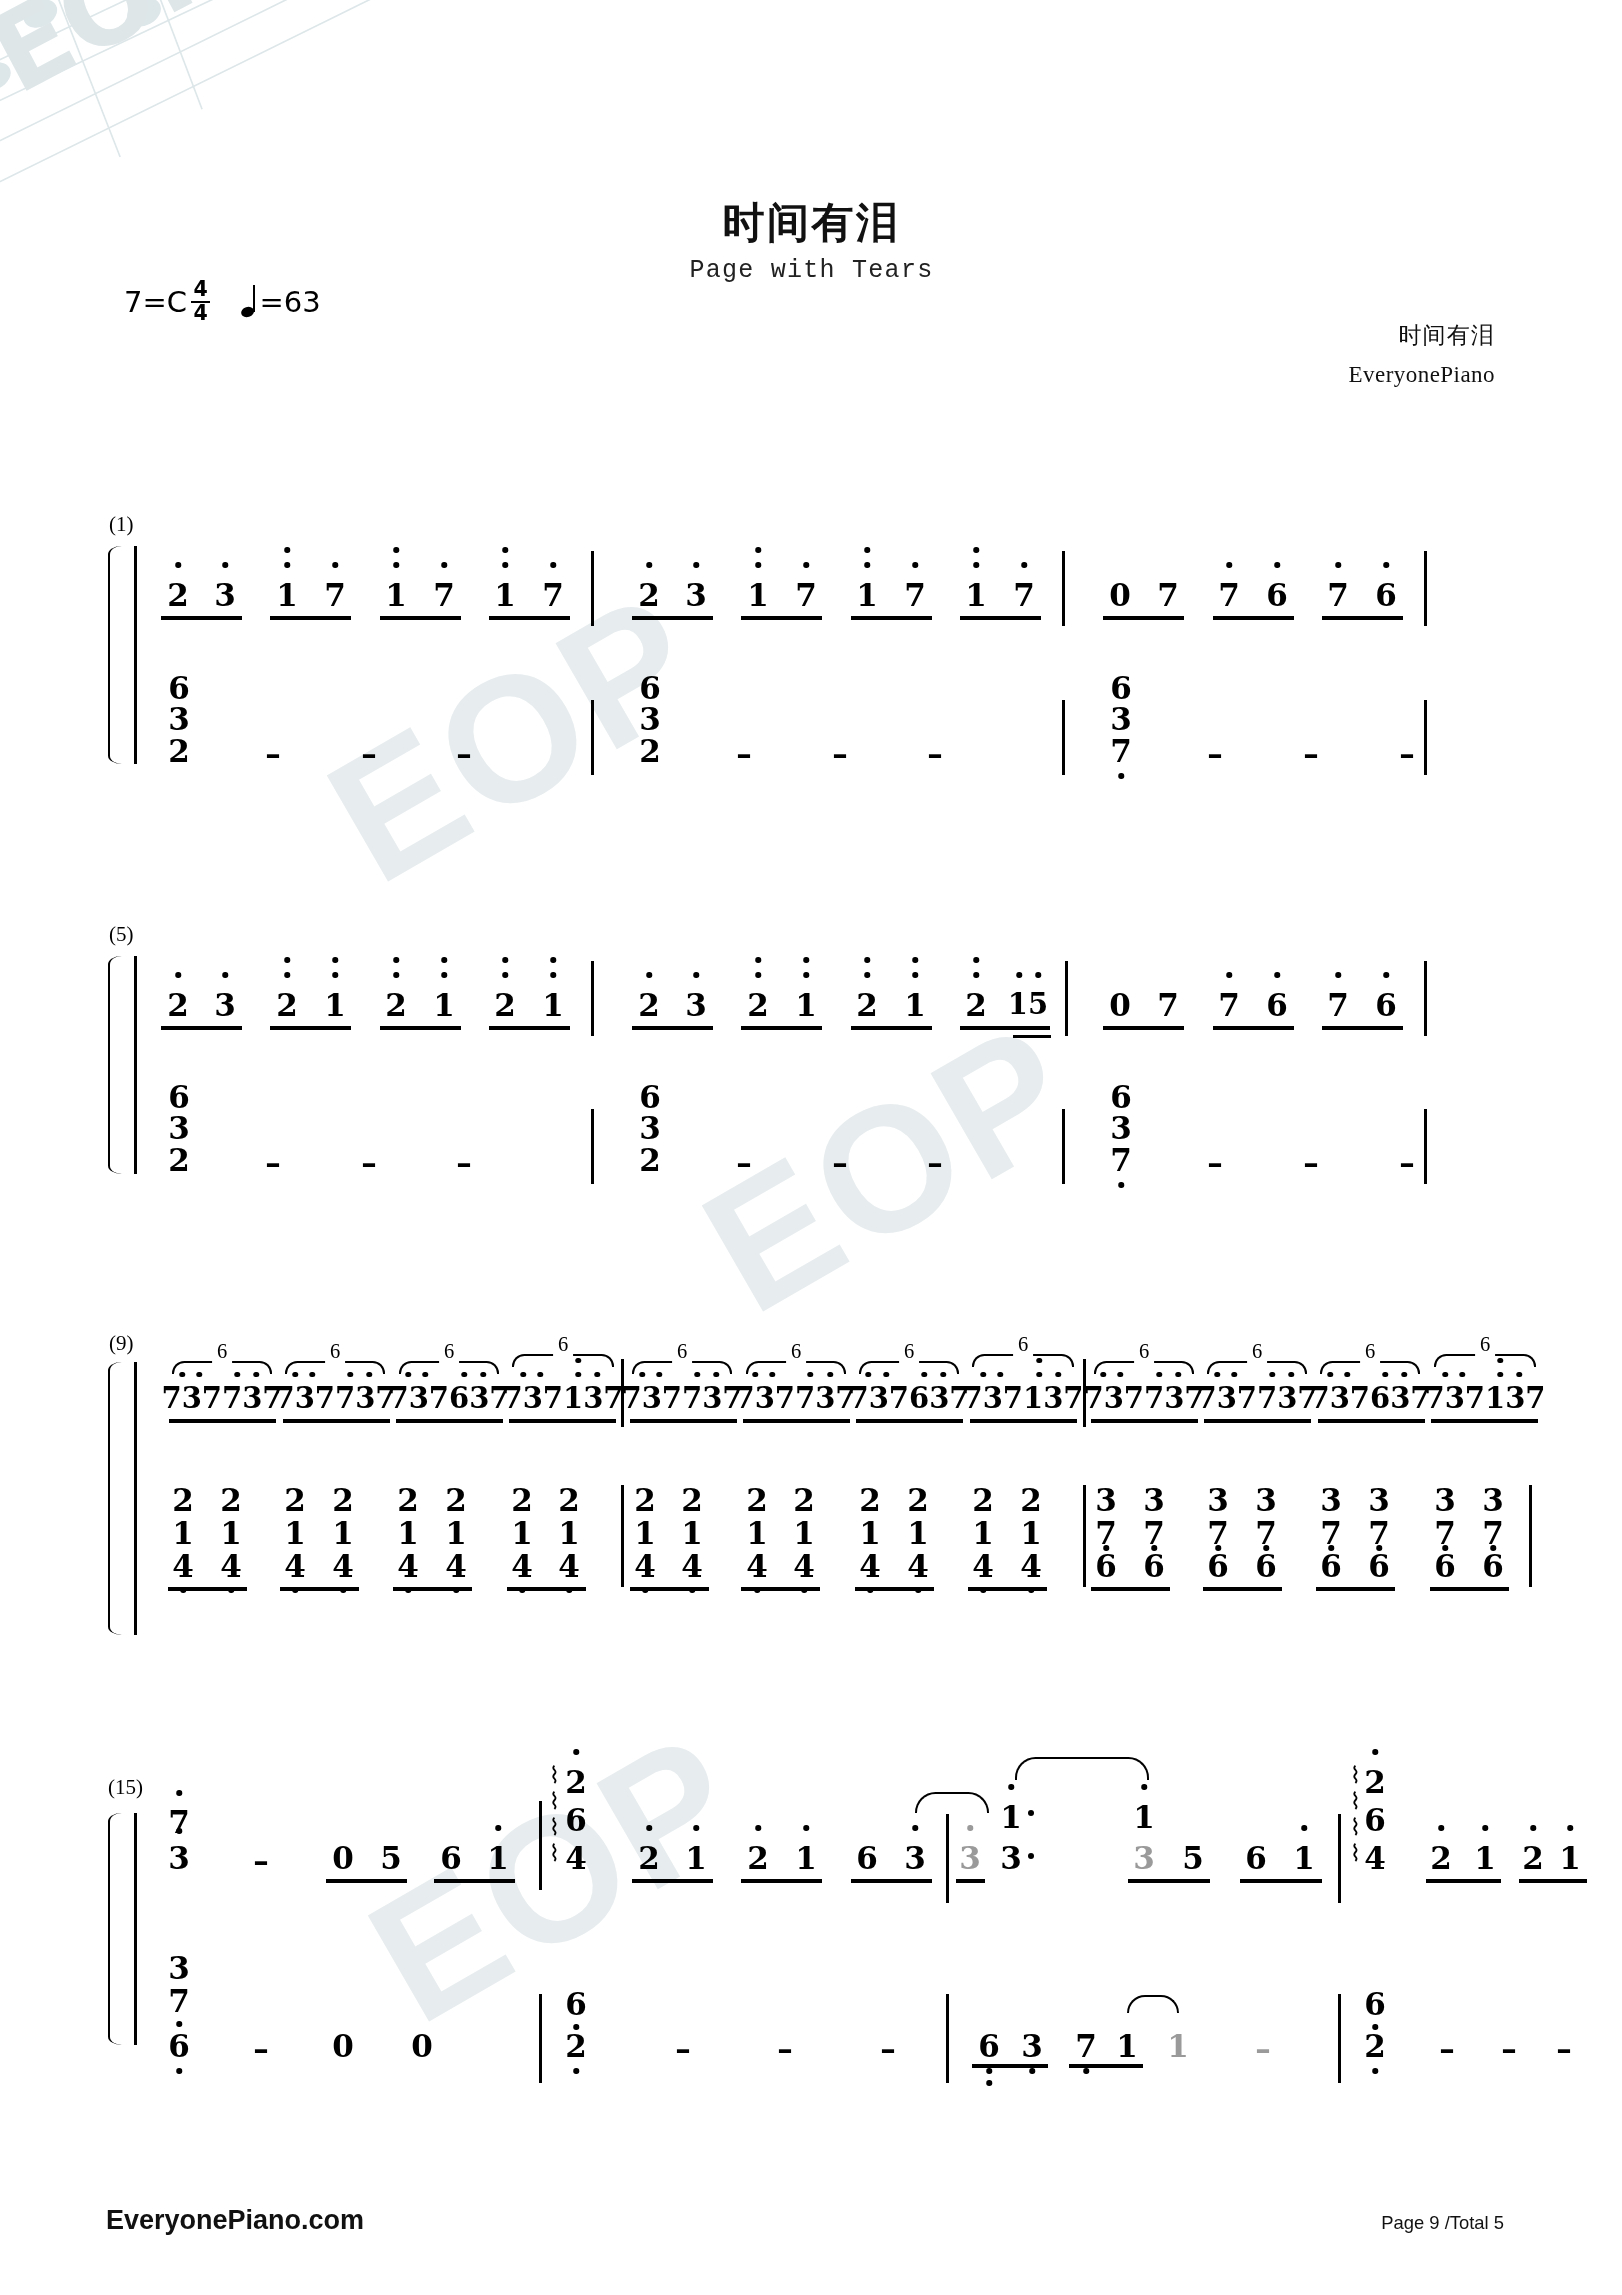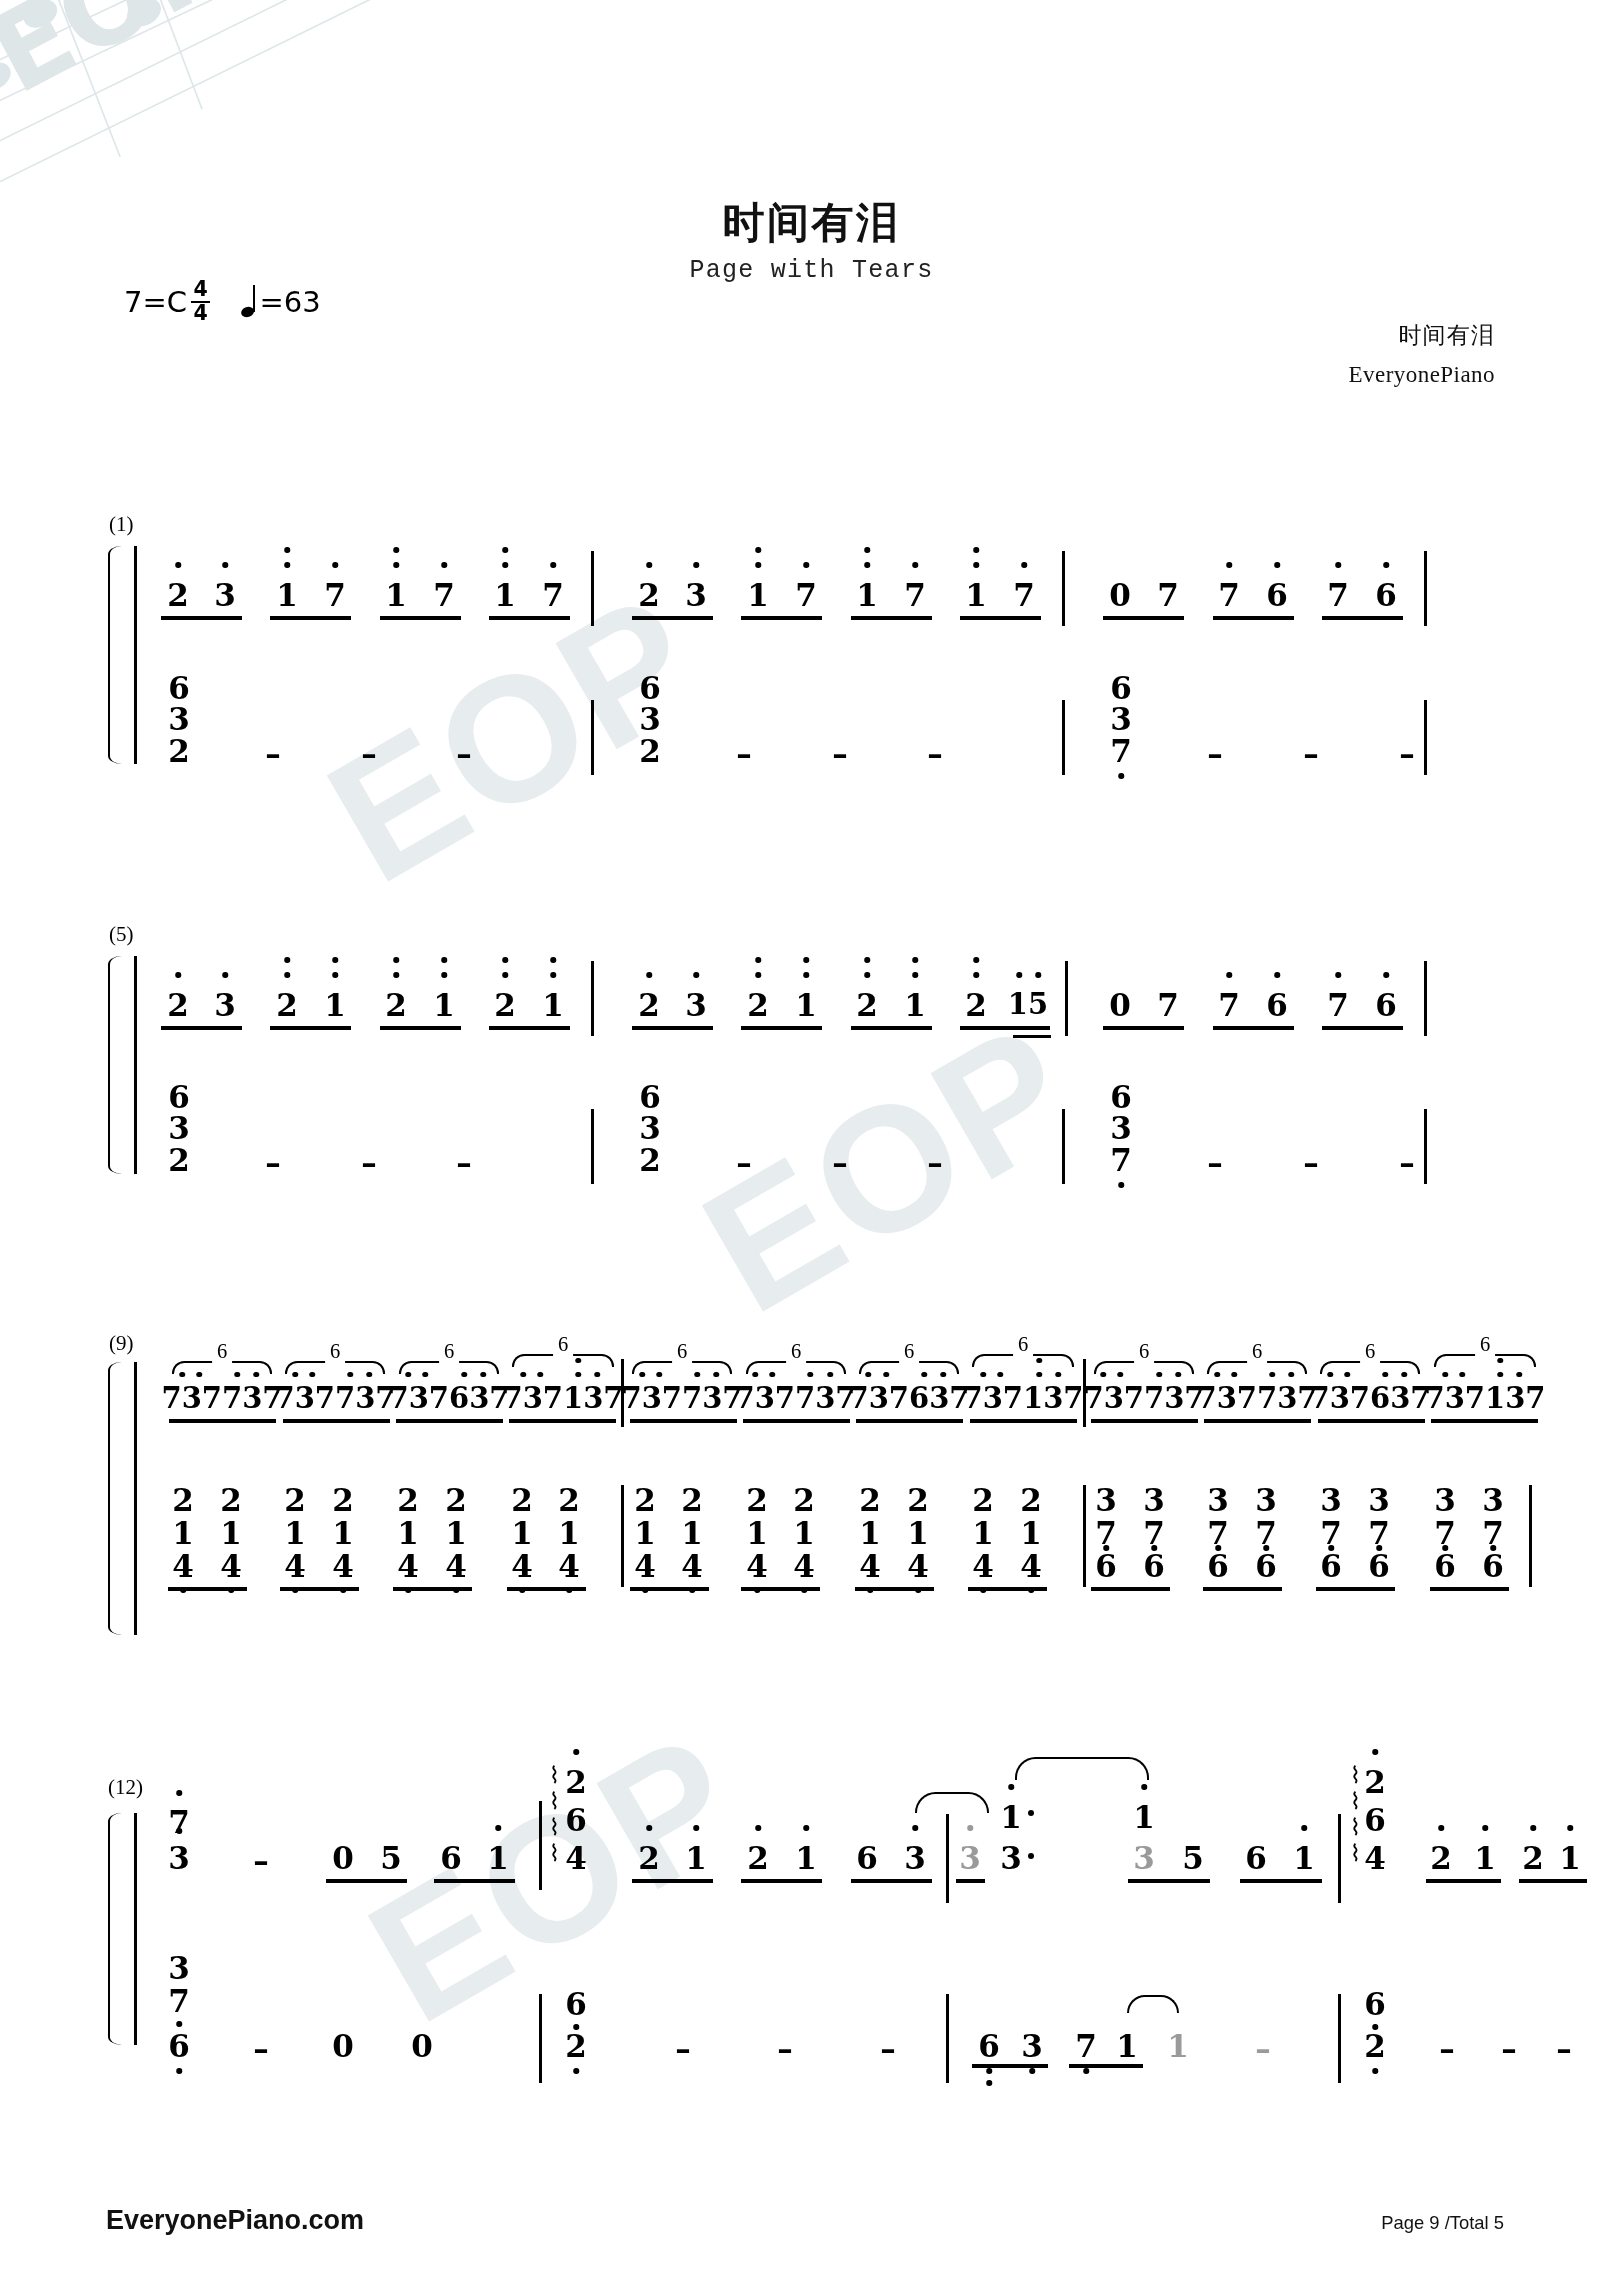--- a/index.html
+++ b/index.html
@@ -685,21 +685,21 @@
     <span class="n" style="left:1493px;top:0;">3</span>
       <span class="n" style="left:1493px;top:33px;">7</span>
       <span class="n" style="left:1493px;top:66px;">6</span>
       <span class="odot" style="left:1493px;top:60px;"></span>
     <div class="beam" style="left:1430px;top:102px;width:79px;"></div>
     <div class="barline" style="left:1529px;top:0;height:102px;"></div>
   </div>
 </div>
 
 <div class="system" style="left:0;top:0;">
-  <div class="sysnum" style="left:108px;top:1775px;">(12)</div>
+  <div class="sysnum" style="left:108px;top:1775px;">(15)</div>
   <div class="brace" style="left:108px;top:1813px;height:232px;"></div>
   <div class="sysbar" style="left:134px;top:1813px;height:232px;"></div>
 
   <div class="row" style="left:0;top:1843px;">
 
     <span class="n" style="left:179px;top:-36px;">7</span>
       <span class="odot" style="left:179px;top:-53px;"></span>
     <span class="n" style="left:179px;top:0;">3</span>
       <span class="odot" style="left:179px;top:-15px;"></span>
     <span class="dash" style="left:261px;top:0;">–</span>

